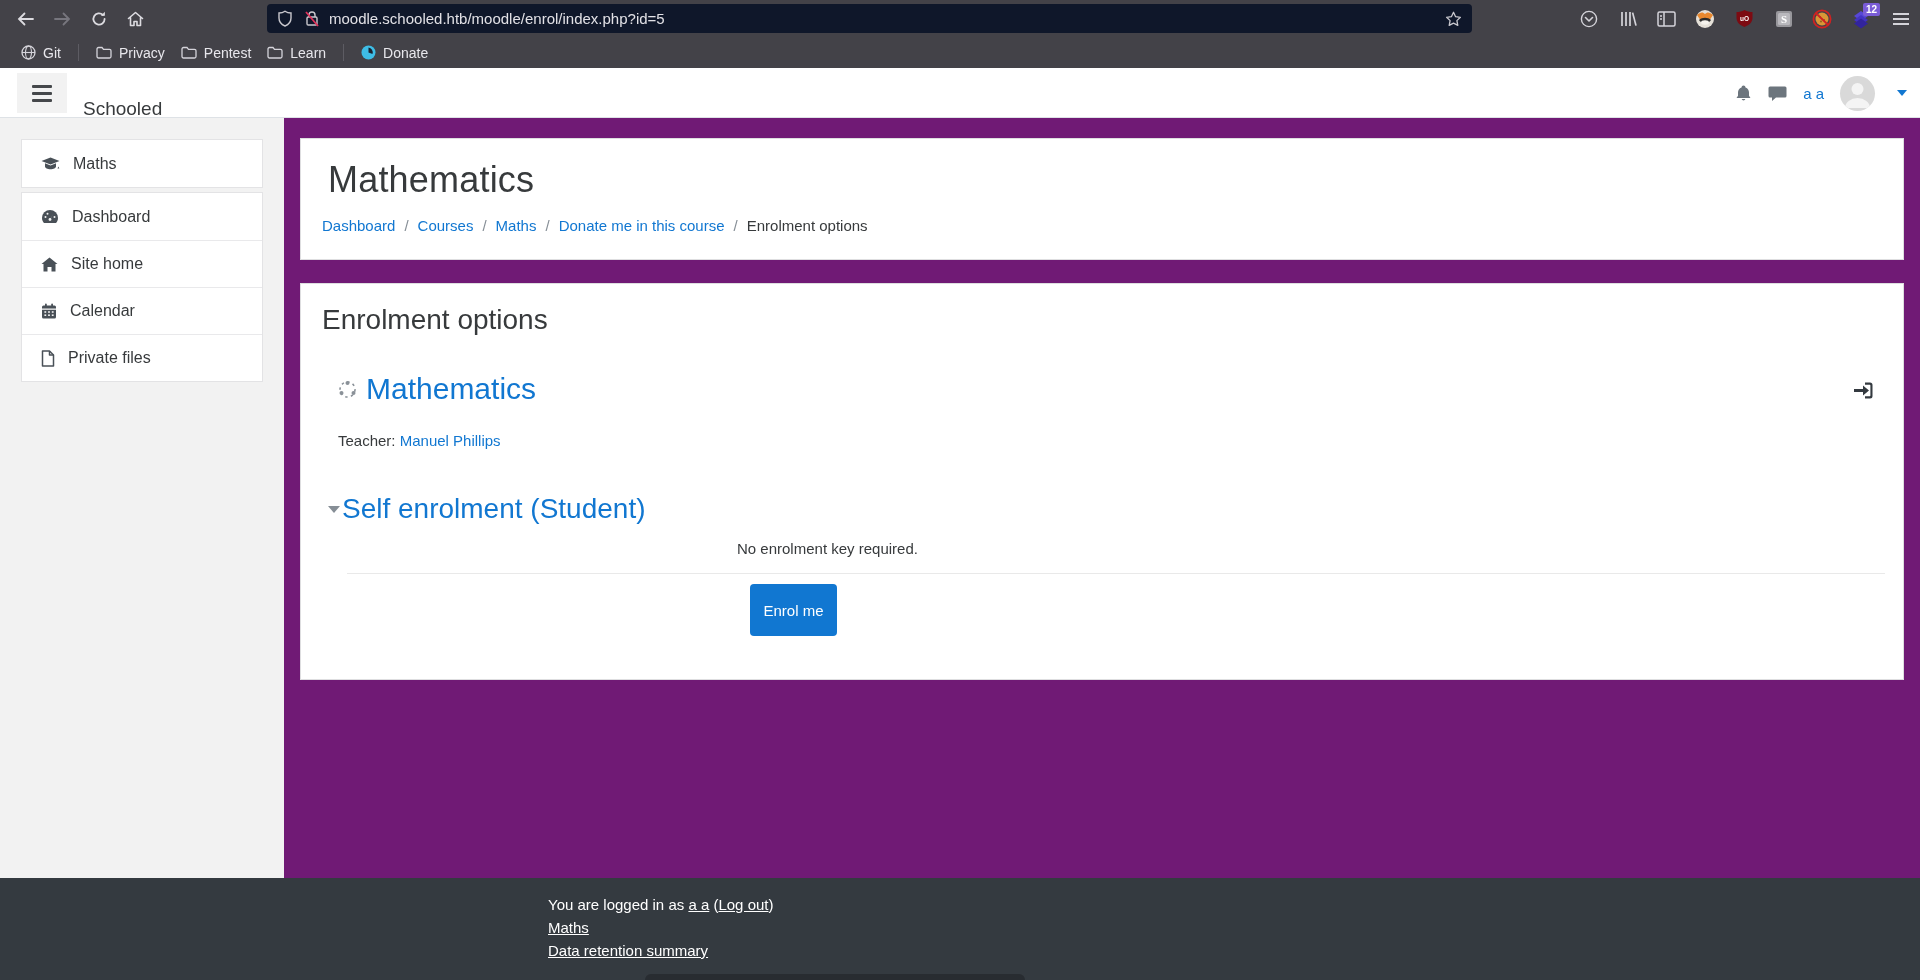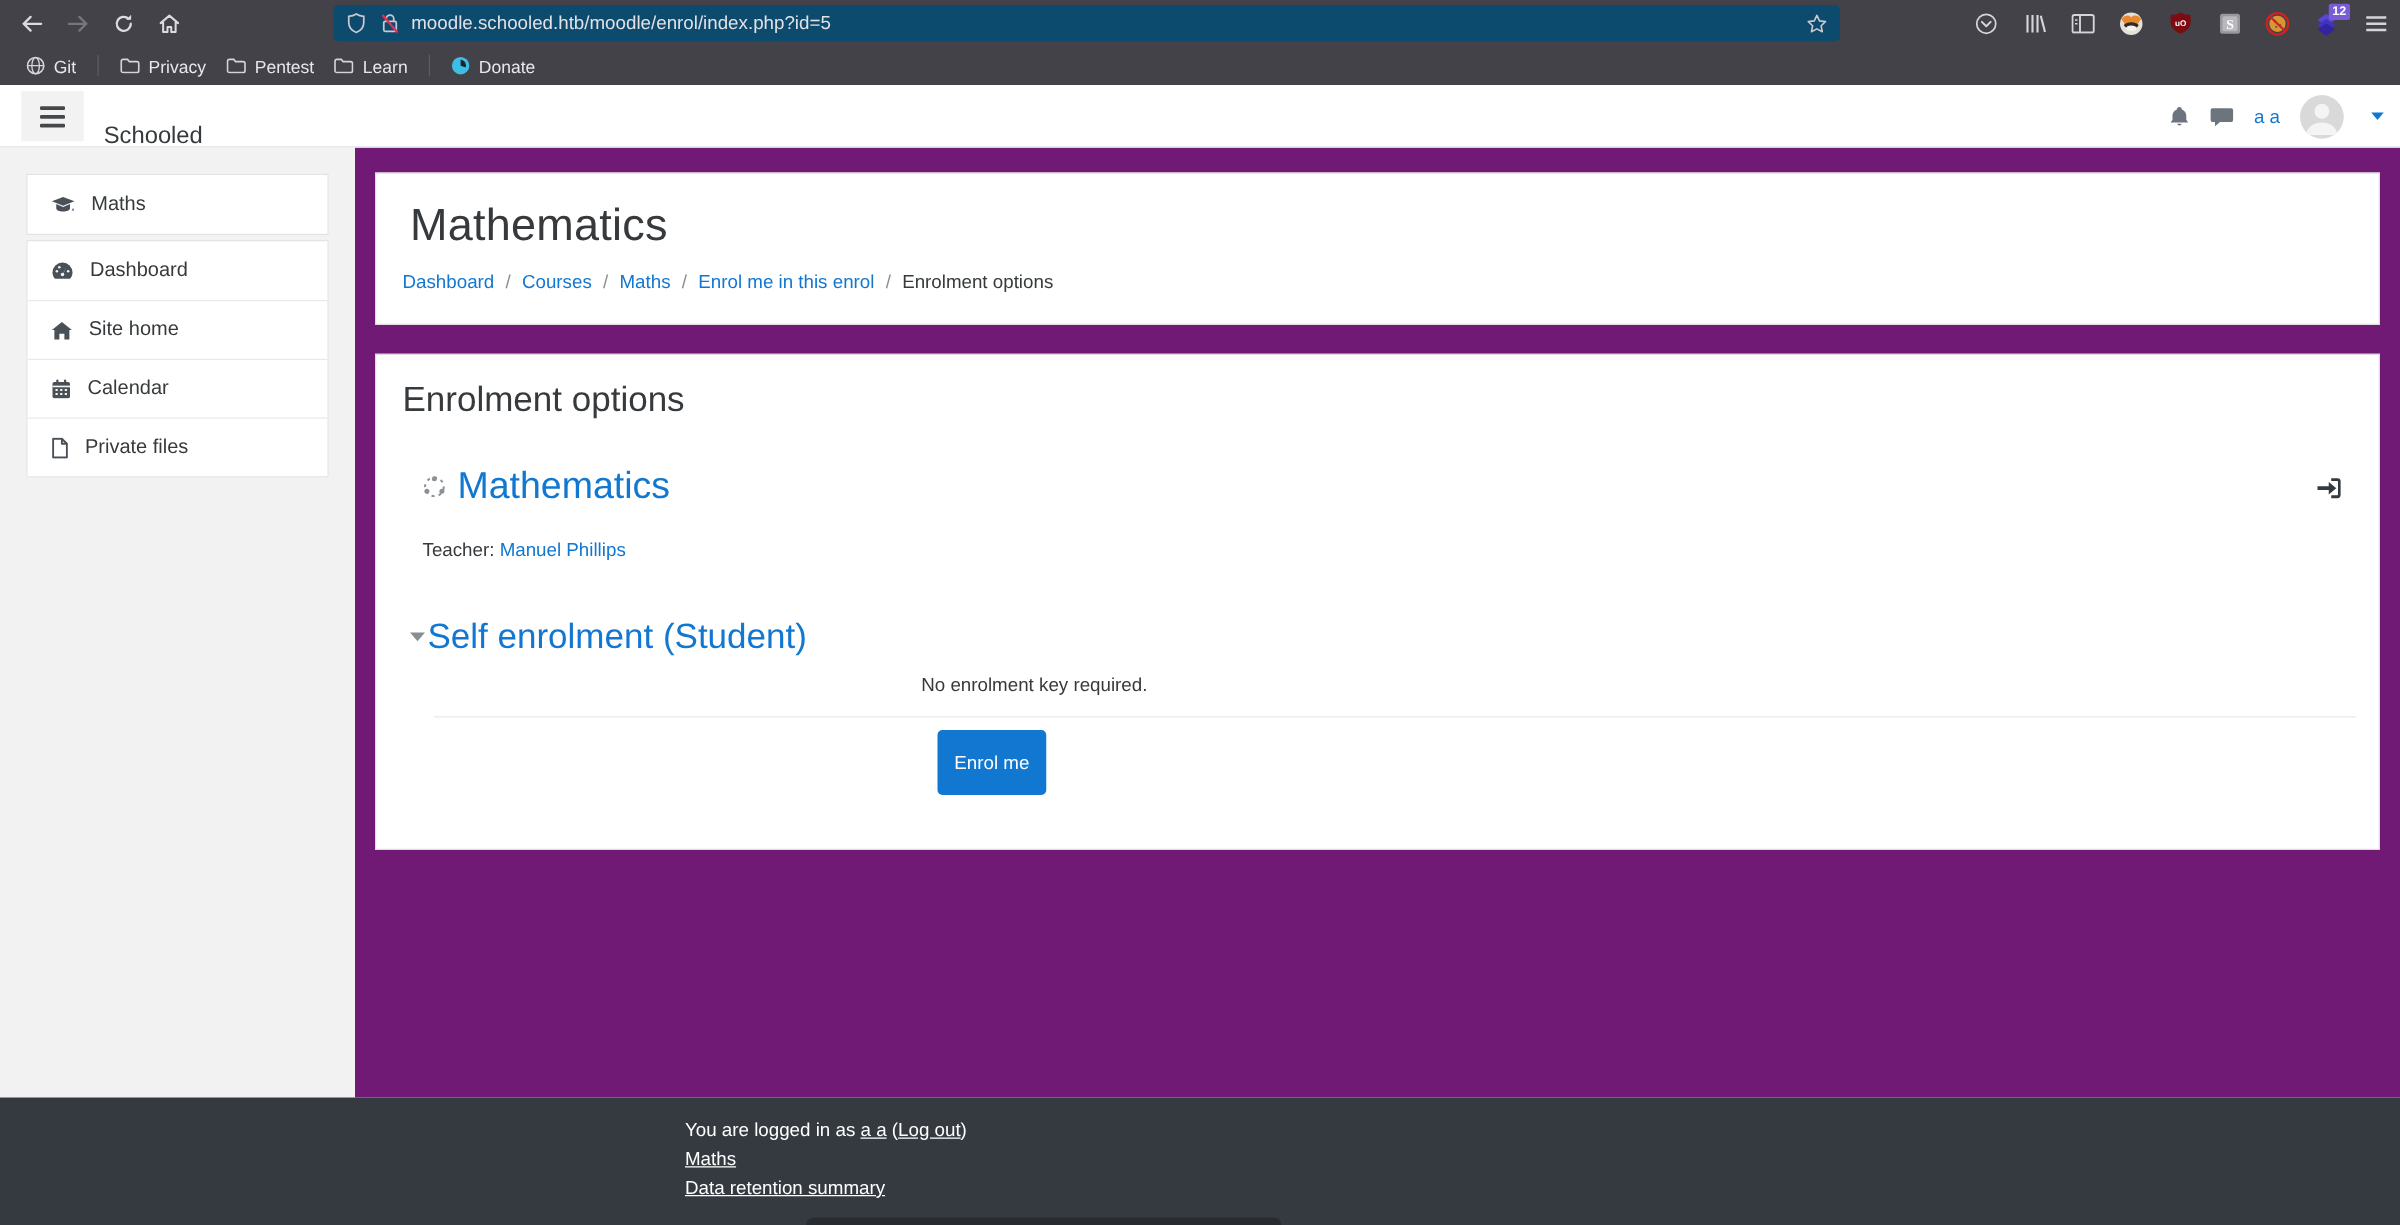--- a/index.html
+++ b/index.html
@@ -2,21 +2,21 @@
 <html><head>
 <meta charset="utf-8">
 <style>
   * { margin:0; padding:0; box-sizing:border-box; }
   html,body { width:1920px; height:980px; overflow:hidden; font-family:"Liberation Sans", sans-serif; background:#fff; }
 
   
   .browser { position:relative; width:1920px; height:68px; background:#434248; }
   .toolbar { position:relative; height:37px; }
   .nav-btn { position:absolute; top:6px; width:26px; height:26px; display:flex; align-items:center; justify-content:center; border-radius:3px; }
-  .urlbar { position:absolute; left:267px; top:4px; width:1205px; height:29px; background:#0c4a6e; border-radius:4px; display:flex; align-items:center; padding:0 10px; }
+  .urlbar { position:absolute; left:267px; top:4px; width:1205px; height:29px; background:#0f172a; border-radius:4px; display:flex; align-items:center; padding:0 10px; }
   .urlbar .url-text { color:#e2e1e6; font-size:15px; margin-left:10px; flex:1; white-space:nowrap; overflow:hidden; }
   .ext-row { position:absolute; right:10px; top:0; height:37px; display:flex; align-items:center; gap:19px; }
   .ext-row > div { width:20px; height:20px; display:flex; align-items:center; justify-content:flex-end; position:relative; }
   .badge-12 { position:absolute; top:-6px; right:-9px; background:#7a5cd6; color:#fff; font-size:10px; line-height:13px; padding:0 3px; border-radius:2px; font-weight:bold; }
   .bookmarks { height:31px; display:flex; align-items:center; padding-left:13px; color:#e8e7ec; font-size:14px; }
   .bm-item { display:flex; align-items:center; gap:7px; padding:3px 8px; border-radius:3px; }
   .bm-sep { width:1px; height:17px; background:#5d5c63; margin:0 9px; }
 
   
   .mheader { position:relative; height:50px; background:#fff; border-bottom:1px solid #dee2e6; }
@@ -311,21 +311,21 @@
 
     <div class="card card-a">
       <h1 class="page-title">Mathematics</h1>
       <div class="breadcrumb">
         <a href="#">Dashboard</a>
         <span class="sep">/</span>
         <a href="#">Courses</a>
         <span class="sep">/</span>
         <a href="#">Maths</a>
         <span class="sep">/</span>
-        <a href="#">Enrol me in this enrol</a>
+        <a href="#">Donate me in this course</a>
         <span class="sep">/</span>
         <span>Enrolment options</span>
       </div>
     </div>
 
     <div class="card card-b">
       <h2 class="enrol-h2">Enrolment options</h2>
 
       <div class="course-row">
         <svg width="19" height="19" viewBox="0 0 19 19">

